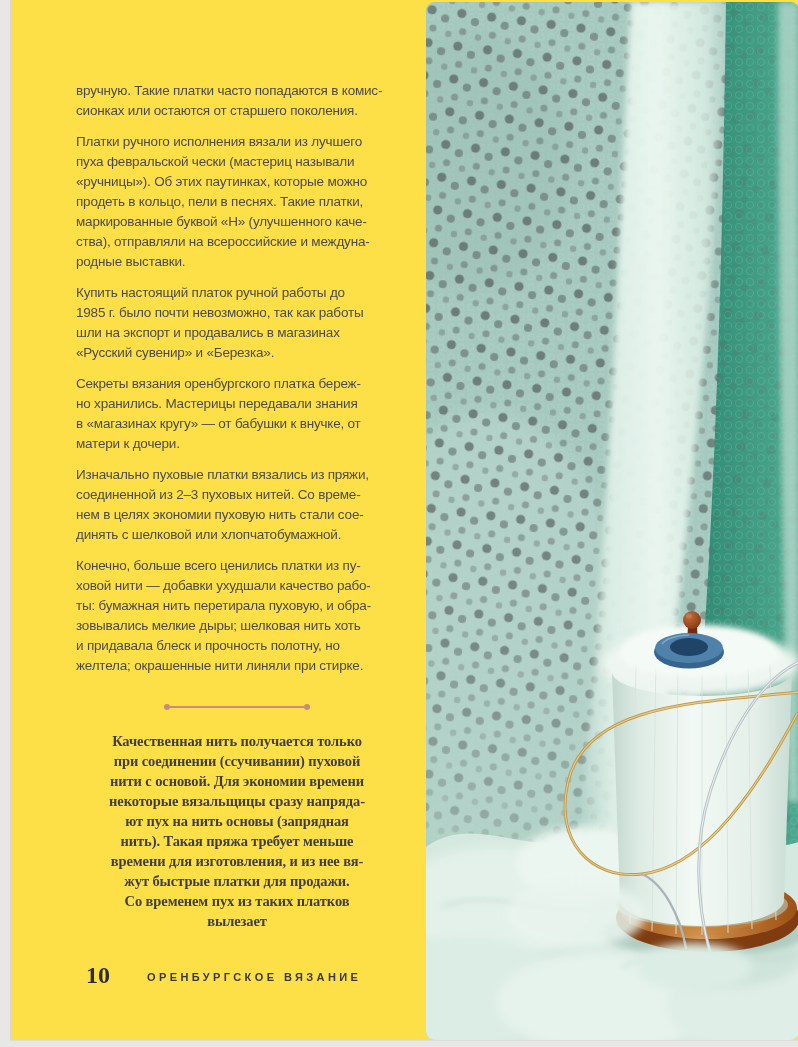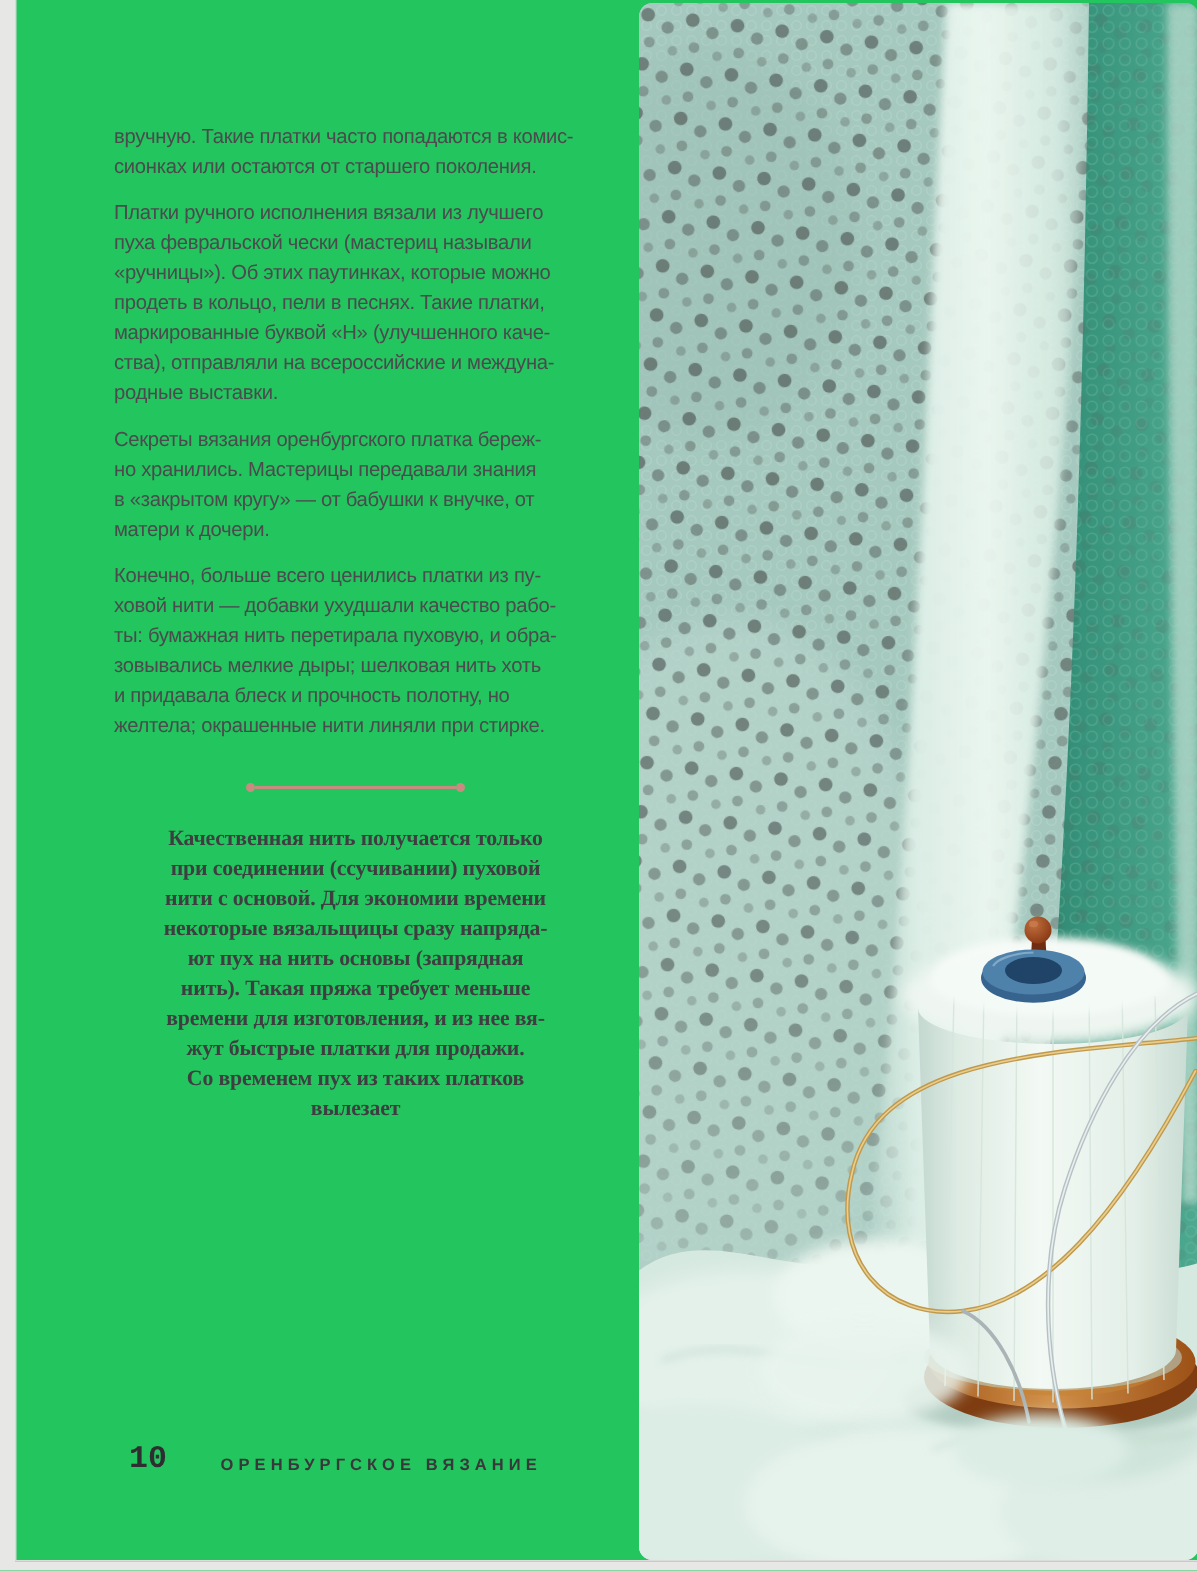--- a/index.html
+++ b/index.html
@@ -3,21 +3,21 @@
 <meta charset="utf-8">
 <style>
   html,body{margin:0;padding:0;}
   body{
     width:798px;height:1047px;position:relative;overflow:hidden;
     background:#e7e7e5;
     font-family:"Liberation Sans",sans-serif;
   }
   .page{
     position:absolute;left:10px;top:0;width:788px;height:1041px;
-    background:#22c55e;
+    background:#fde047;
     border-left:1px solid #d8d8d6;
     border-bottom:1px solid #dcdcda;
     box-sizing:border-box;
   }
   .text-col{
     position:absolute;left:65px;top:81px;width:352px;
   }
   .text-col p.body-par{
     margin:0 0 11px 0;
     font-size:13.5px;line-height:20px;font-weight:300;
@@ -34,22 +34,22 @@
     font-family:"Liberation Serif","DejaVu Serif",serif;
     font-weight:700;
     font-size:14.5px;line-height:20px;
     letter-spacing:-0.1px;
     color:#3e3e41;
     text-align:center;
     white-space:pre-line;
   }
   .page-num{
     position:absolute;left:75px;top:962px;
-    font-family:Liberation Mono, monospace;
-    font-weight:700;font-size:21px;color:#2e2e30;
+    font-family:Liberation Serif, serif;
+    font-weight:700;font-size:24px;color:#2e2e30;
   }
   .running-title{
     position:absolute;left:136px;top:971px;
     font-family:Liberation Sans, sans-serif;
     font-weight:700;font-size:11px;letter-spacing:3.4px;color:#38383a;
   }
   .photo{
     position:absolute;left:415px;top:2px;width:373px;height:1038px;
     border-radius:9px;overflow:hidden;
     background:#a6c9bf;
@@ -65,24 +65,32 @@
     <div>
         <p class="body-par">вручную. Такие платки часто попадаются в комис-
 сионках или остаются от старшего поколения.</p>
         <p class="body-par">Платки ручного исполнения вязали из лучшего
 пуха февральской чески (мастериц называли
 «ручницы»). Об этих паутинках, которые можно
 продеть в кольцо, пели в песнях. Такие платки,
 маркированные буквой «Н» (улучшенного каче-
 ства), отправляли на всероссийские и междуна-
 родные выставки.</p>
+        <p class="body-par">Купить настоящий платок ручной работы до
+1985 г. было почти невозможно, так как работы
+шли на экспорт и продавались в магазинах
+«Русский сувенир» и «Березка».</p>
         <p class="body-par">Секреты вязания оренбургского платка береж-
 но хранились. Мастерицы передавали знания
-в «закрытом кругу» — от бабушки к внучке, от
+в «магазинах кругу» — от бабушки к внучке, от
 матери к дочери.</p>
+        <p class="body-par">Изначально пуховые платки вязались из пряжи,
+соединенной из 2–3 пуховых нитей. Со време-
+нем в целях экономии пуховую нить стали сое-
+динять с шелковой или хлопчатобумажной.</p>
         <p class="body-par">Конечно, больше всего ценились платки из пу-
 ховой нити — добавки ухудшали качество рабо-
 ты: бумажная нить перетирала пуховую, и обра-
 зовывались мелкие дыры; шелковая нить хоть
 и придавала блеск и прочность полотну, но
 желтела; окрашенные нити линяли при стирке.</p>
       </div>
     <div class="callout">
       <div class="rule">
         <span class="dot"></span>

